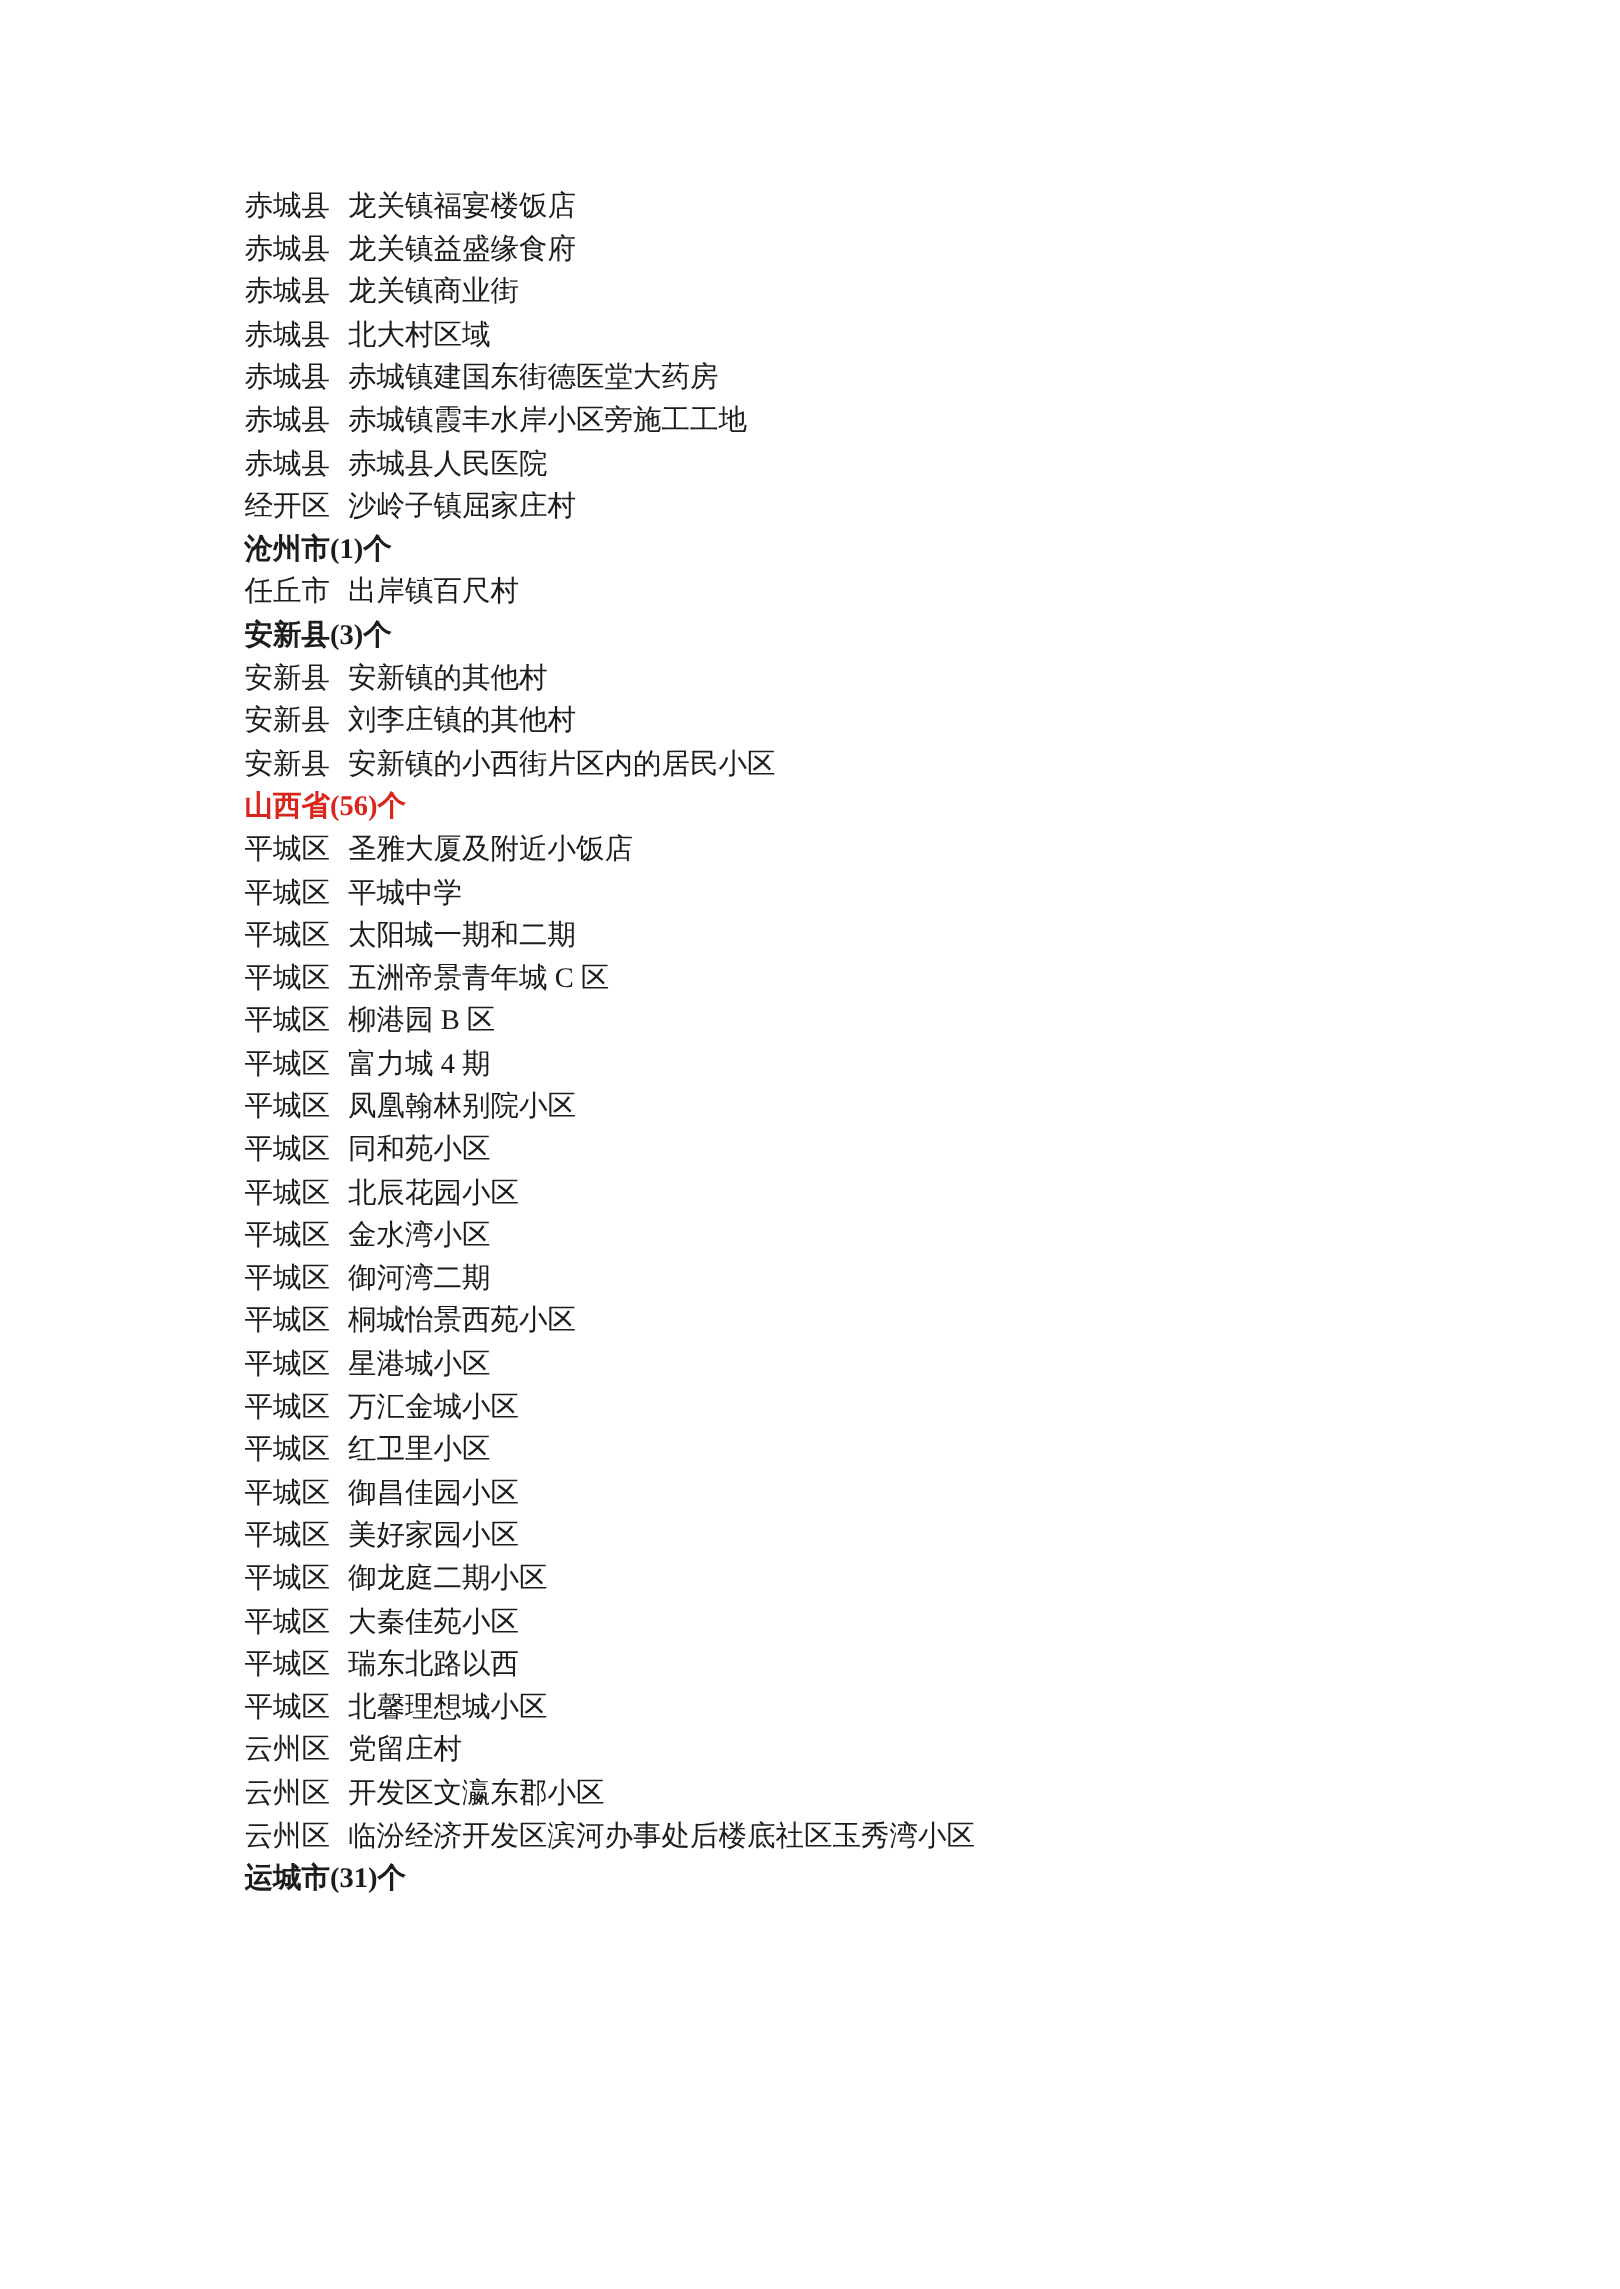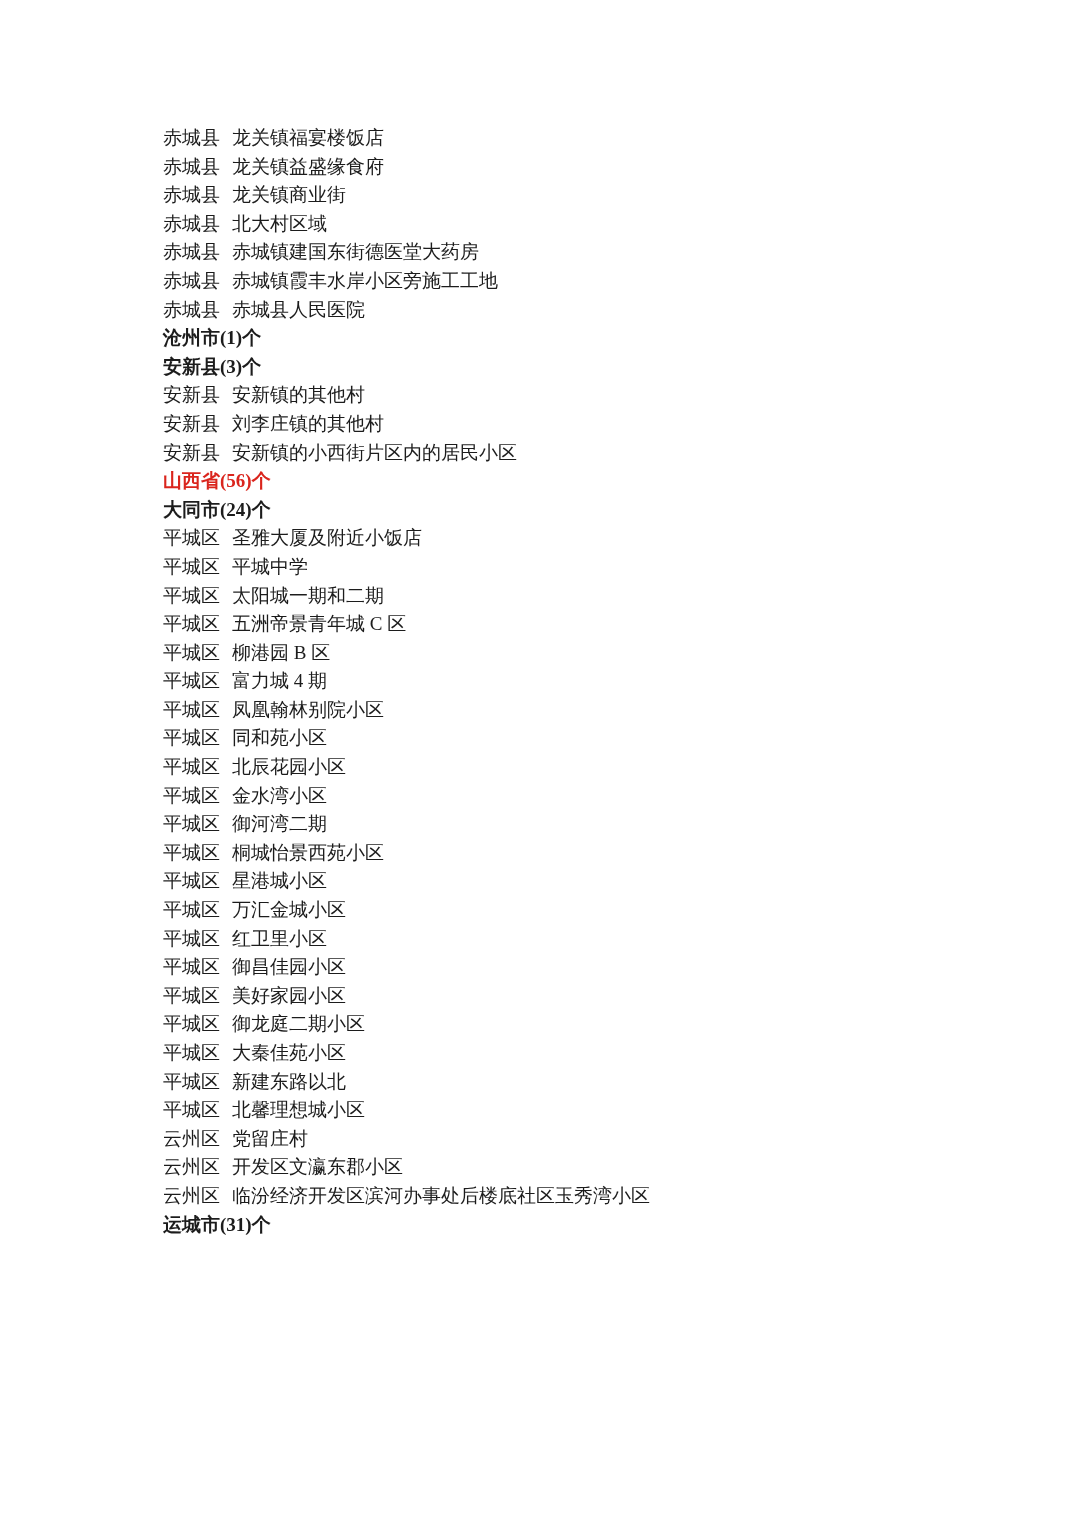--- a/index.html
+++ b/index.html
@@ -46,46 +46,47 @@
 
 <div class="page">
   <div class="content">
       <div class="line entry"><span class="district">赤城县</span><span class="place">龙关镇福宴楼饭店</span></div>
       <div class="line entry"><span class="district">赤城县</span><span class="place">龙关镇益盛缘食府</span></div>
       <div class="line entry"><span class="district">赤城县</span><span class="place">龙关镇商业街</span></div>
       <div class="line entry"><span class="district">赤城县</span><span class="place">北大村区域</span></div>
       <div class="line entry"><span class="district">赤城县</span><span class="place">赤城镇建国东街德医堂大药房</span></div>
       <div class="line entry"><span class="district">赤城县</span><span class="place">赤城镇霞丰水岸小区旁施工工地</span></div>
       <div class="line entry"><span class="district">赤城县</span><span class="place">赤城县人民医院</span></div>
+      <div class="line entry"><span class="district">经开区</span><span class="place">沙岭子镇屈家庄村</span></div>
       <div class="line city_header">沧州市(1)个</div>
+      <div class="line entry"><span class="district">任丘市</span><span class="place">出岸镇百尺村</span></div>
       <div class="line city_header">安新县(3)个</div>
       <div class="line entry"><span class="district">安新县</span><span class="place">安新镇的其他村</span></div>
       <div class="line entry"><span class="district">安新县</span><span class="place">刘李庄镇的其他村</span></div>
       <div class="line entry"><span class="district">安新县</span><span class="place">安新镇的小西街片区内的居民小区</span></div>
       <div class="line province_header">山西省(56)个</div>
-      <div class="line city_header">大同市(24)个</div>
       <div class="line entry"><span class="district">平城区</span><span class="place">圣雅大厦及附近小饭店</span></div>
       <div class="line entry"><span class="district">平城区</span><span class="place">平城中学</span></div>
       <div class="line entry"><span class="district">平城区</span><span class="place">太阳城一期和二期</span></div>
       <div class="line entry"><span class="district">平城区</span><span class="place">五洲帝景青年城 C 区</span></div>
       <div class="line entry"><span class="district">平城区</span><span class="place">柳港园 B 区</span></div>
       <div class="line entry"><span class="district">平城区</span><span class="place">富力城 4 期</span></div>
       <div class="line entry"><span class="district">平城区</span><span class="place">凤凰翰林别院小区</span></div>
       <div class="line entry"><span class="district">平城区</span><span class="place">同和苑小区</span></div>
       <div class="line entry"><span class="district">平城区</span><span class="place">北辰花园小区</span></div>
       <div class="line entry"><span class="district">平城区</span><span class="place">金水湾小区</span></div>
       <div class="line entry"><span class="district">平城区</span><span class="place">御河湾二期</span></div>
       <div class="line entry"><span class="district">平城区</span><span class="place">桐城怡景西苑小区</span></div>
       <div class="line entry"><span class="district">平城区</span><span class="place">星港城小区</span></div>
       <div class="line entry"><span class="district">平城区</span><span class="place">万汇金城小区</span></div>
       <div class="line entry"><span class="district">平城区</span><span class="place">红卫里小区</span></div>
       <div class="line entry"><span class="district">平城区</span><span class="place">御昌佳园小区</span></div>
       <div class="line entry"><span class="district">平城区</span><span class="place">美好家园小区</span></div>
       <div class="line entry"><span class="district">平城区</span><span class="place">御龙庭二期小区</span></div>
       <div class="line entry"><span class="district">平城区</span><span class="place">大秦佳苑小区</span></div>
-      <div class="line entry"><span class="district">平城区</span><span class="place">新建东路以北</span></div>
+      <div class="line entry"><span class="district">平城区</span><span class="place">瑞东北路以西</span></div>
       <div class="line entry"><span class="district">平城区</span><span class="place">北馨理想城小区</span></div>
       <div class="line entry"><span class="district">云州区</span><span class="place">党留庄村</span></div>
       <div class="line entry"><span class="district">云州区</span><span class="place">开发区文瀛东郡小区</span></div>
       <div class="line entry"><span class="district">云州区</span><span class="place">临汾经济开发区滨河办事处后楼底社区玉秀湾小区</span></div>
       <div class="line city_header">运城市(31)个</div>
     </div>
 </div>
 
 </body></html>

